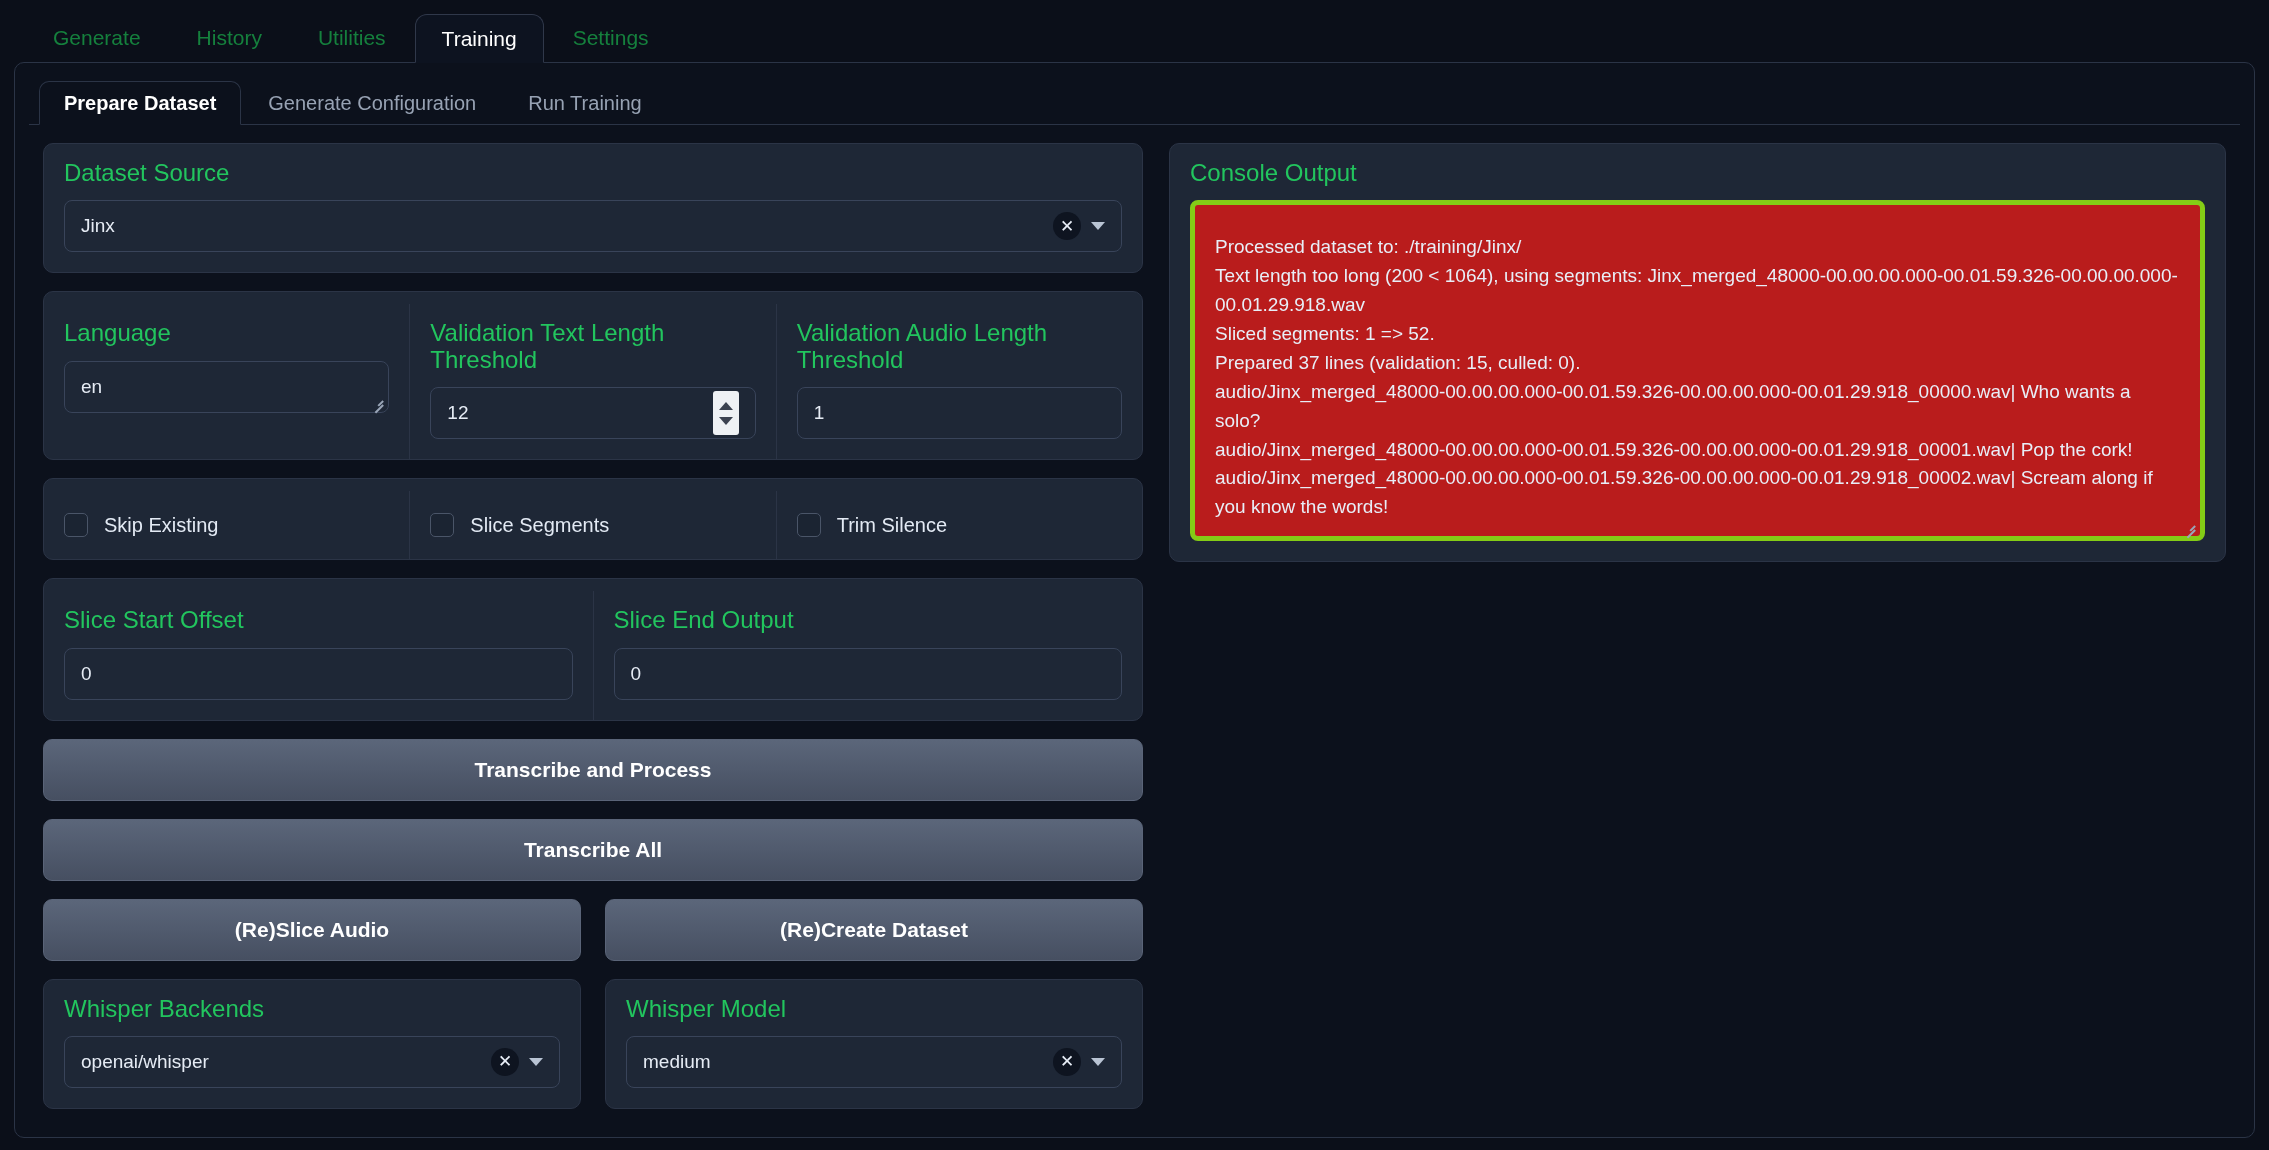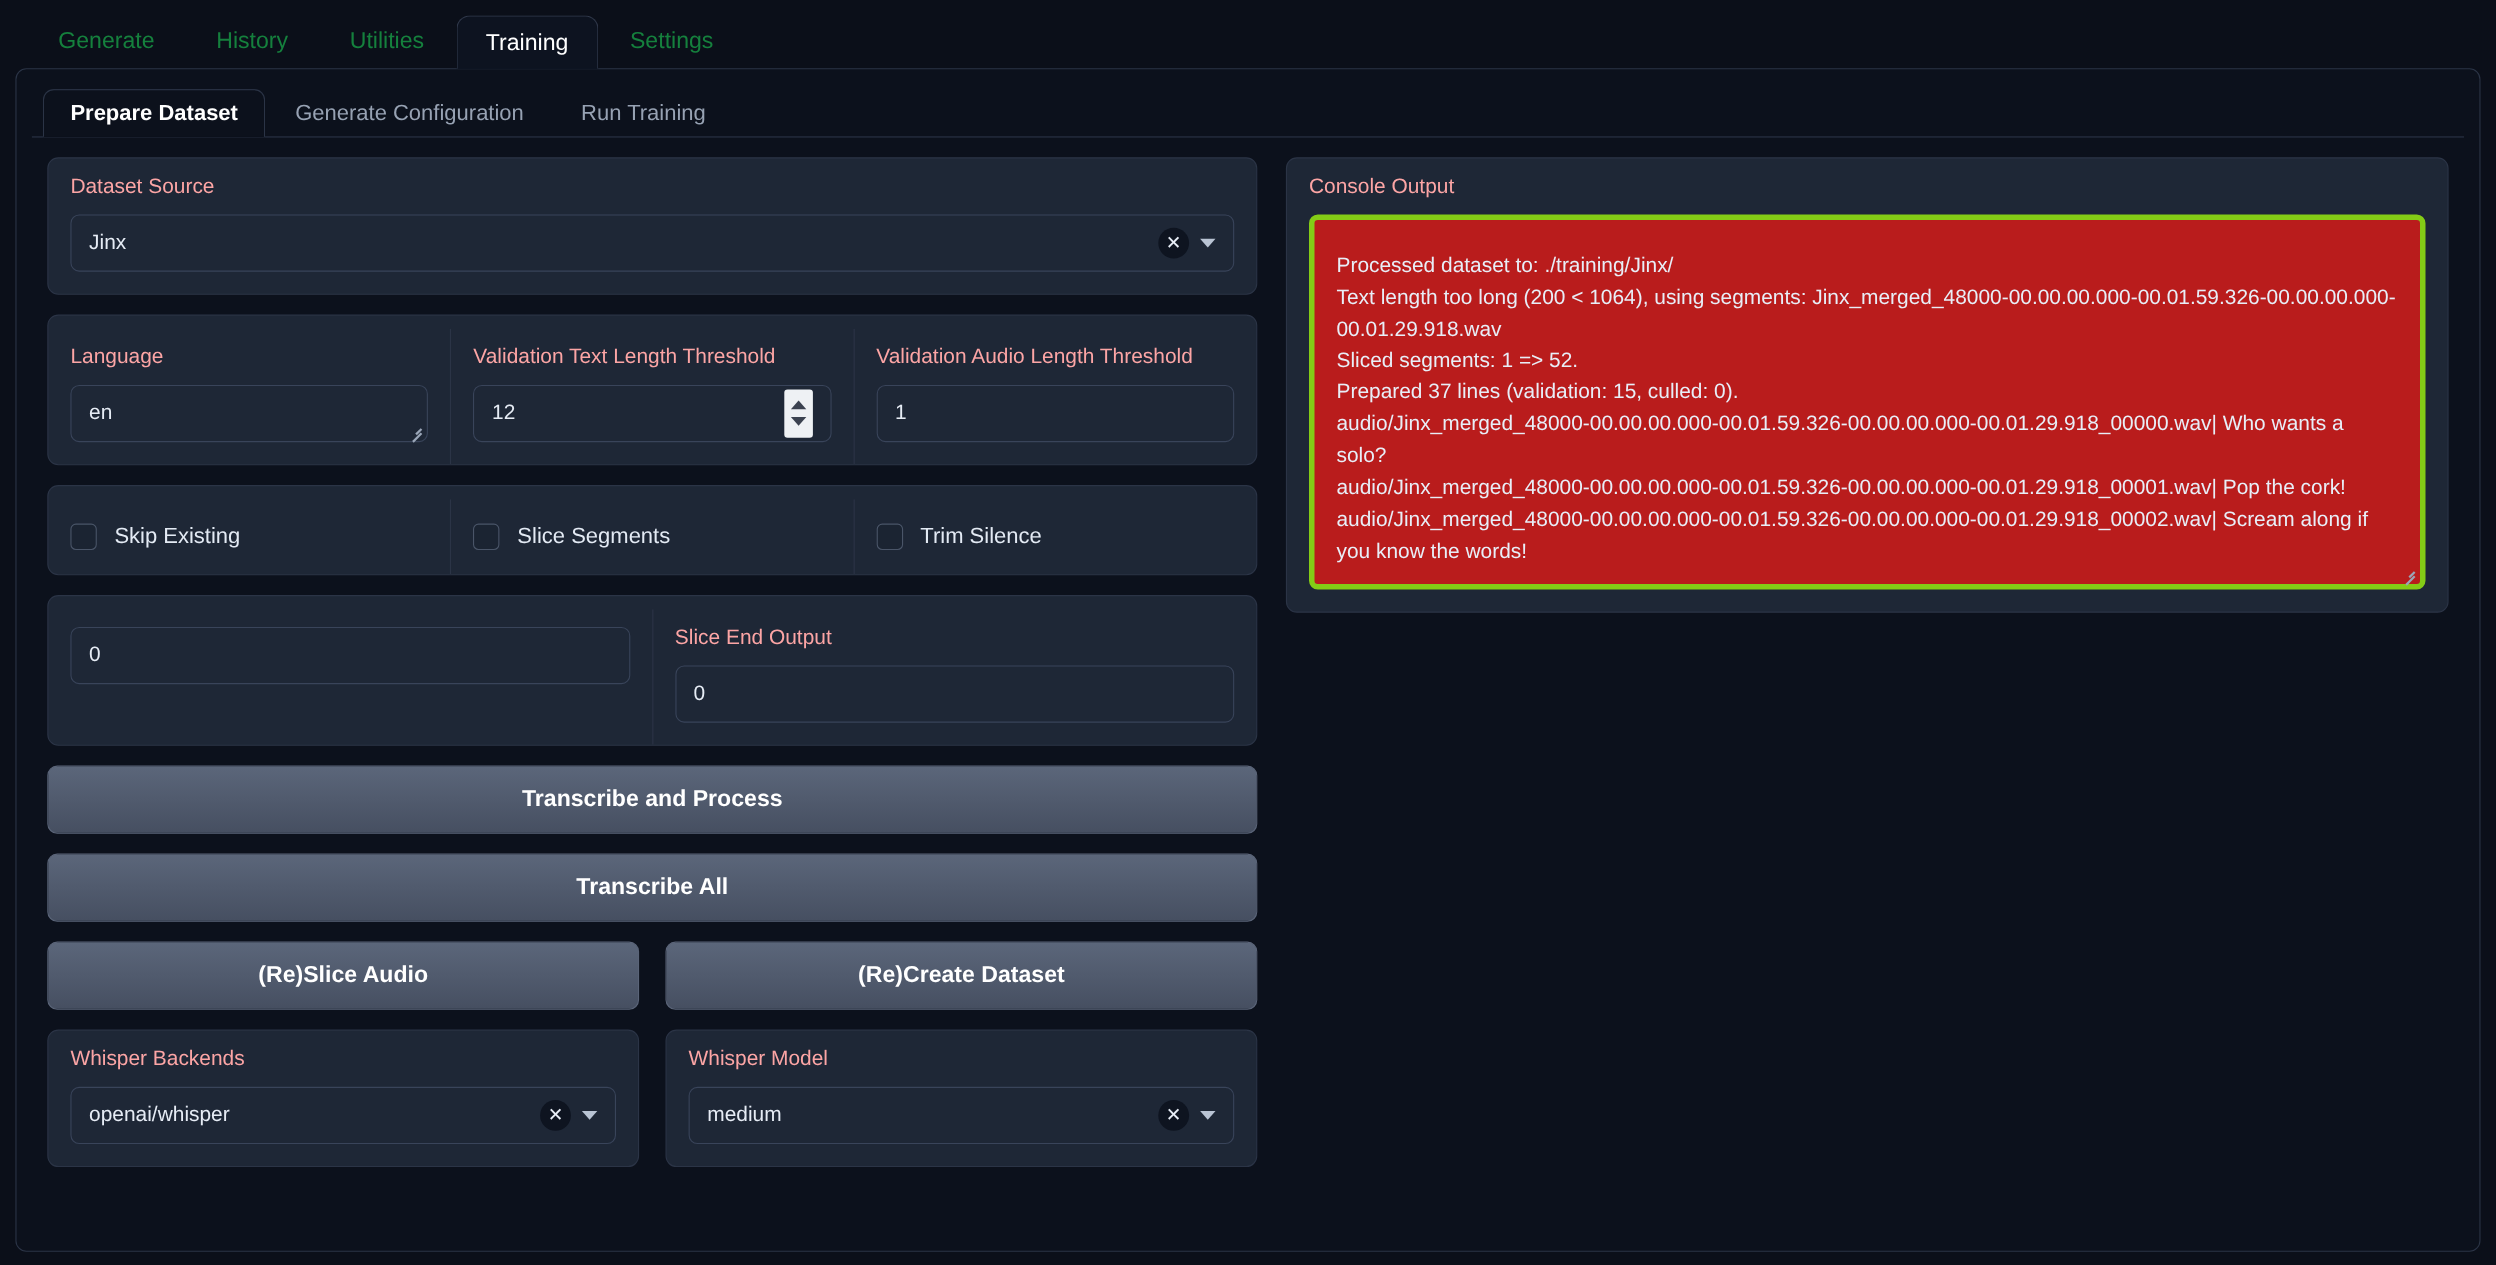--- a/index.html
+++ b/index.html
@@ -109,22 +109,22 @@
   }
   .cell {
     flex: 1;
     padding: 16px 20px 20px 20px;
     border-left: 1px solid #2b3446;
     margin-top: 12px;
   }
   .cell:first-child { border-left: none; }
 
   .lbl {
-    font-size: 19px;
-    color: #fca5a5;
+    font-size: 24px;
+    color: #22c55e;
     margin-bottom: 14px;
     display: block;
     line-height: 1.1;
   }
   .field {
     background: #1e2736;
     border: 1px solid #39445a;
     border-radius: 8px;
     height: 56px;
     display: flex; align-items: center;
@@ -325,20 +325,21 @@
           <div class="cell checkcell">
             <div class="checkrow">
               <span class="cbox"></span>
               <span class="ctext">Trim Silence</span>
             </div>
           </div>
         </div>
 
         <div class="grouprow">
           <div class="cell">
+            <span class="lbl">Slice Start Offset</span>
             <div class="field tall">
               <span class="val">0</span>
             </div>
           </div>
           <div class="cell">
             <span class="lbl">Slice End Output</span>
             <div class="field tall">
               <span class="val">0</span>
             </div>
           </div>

